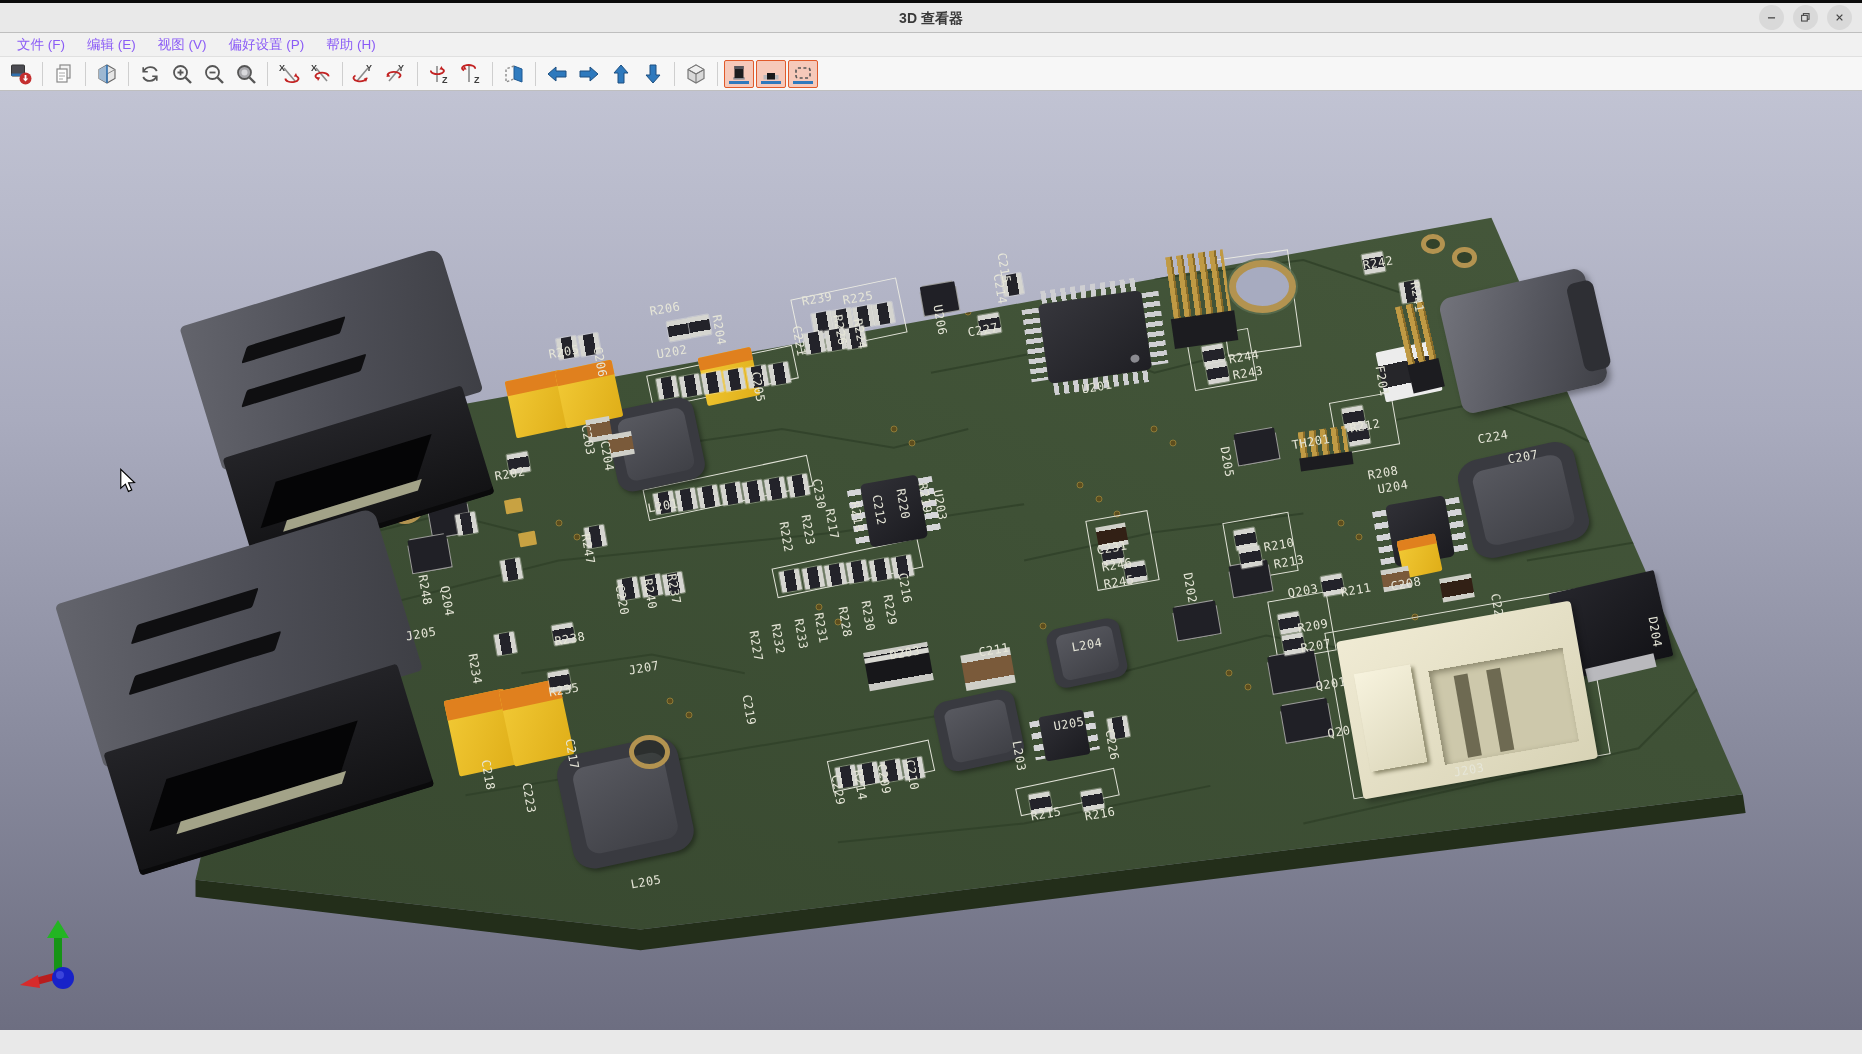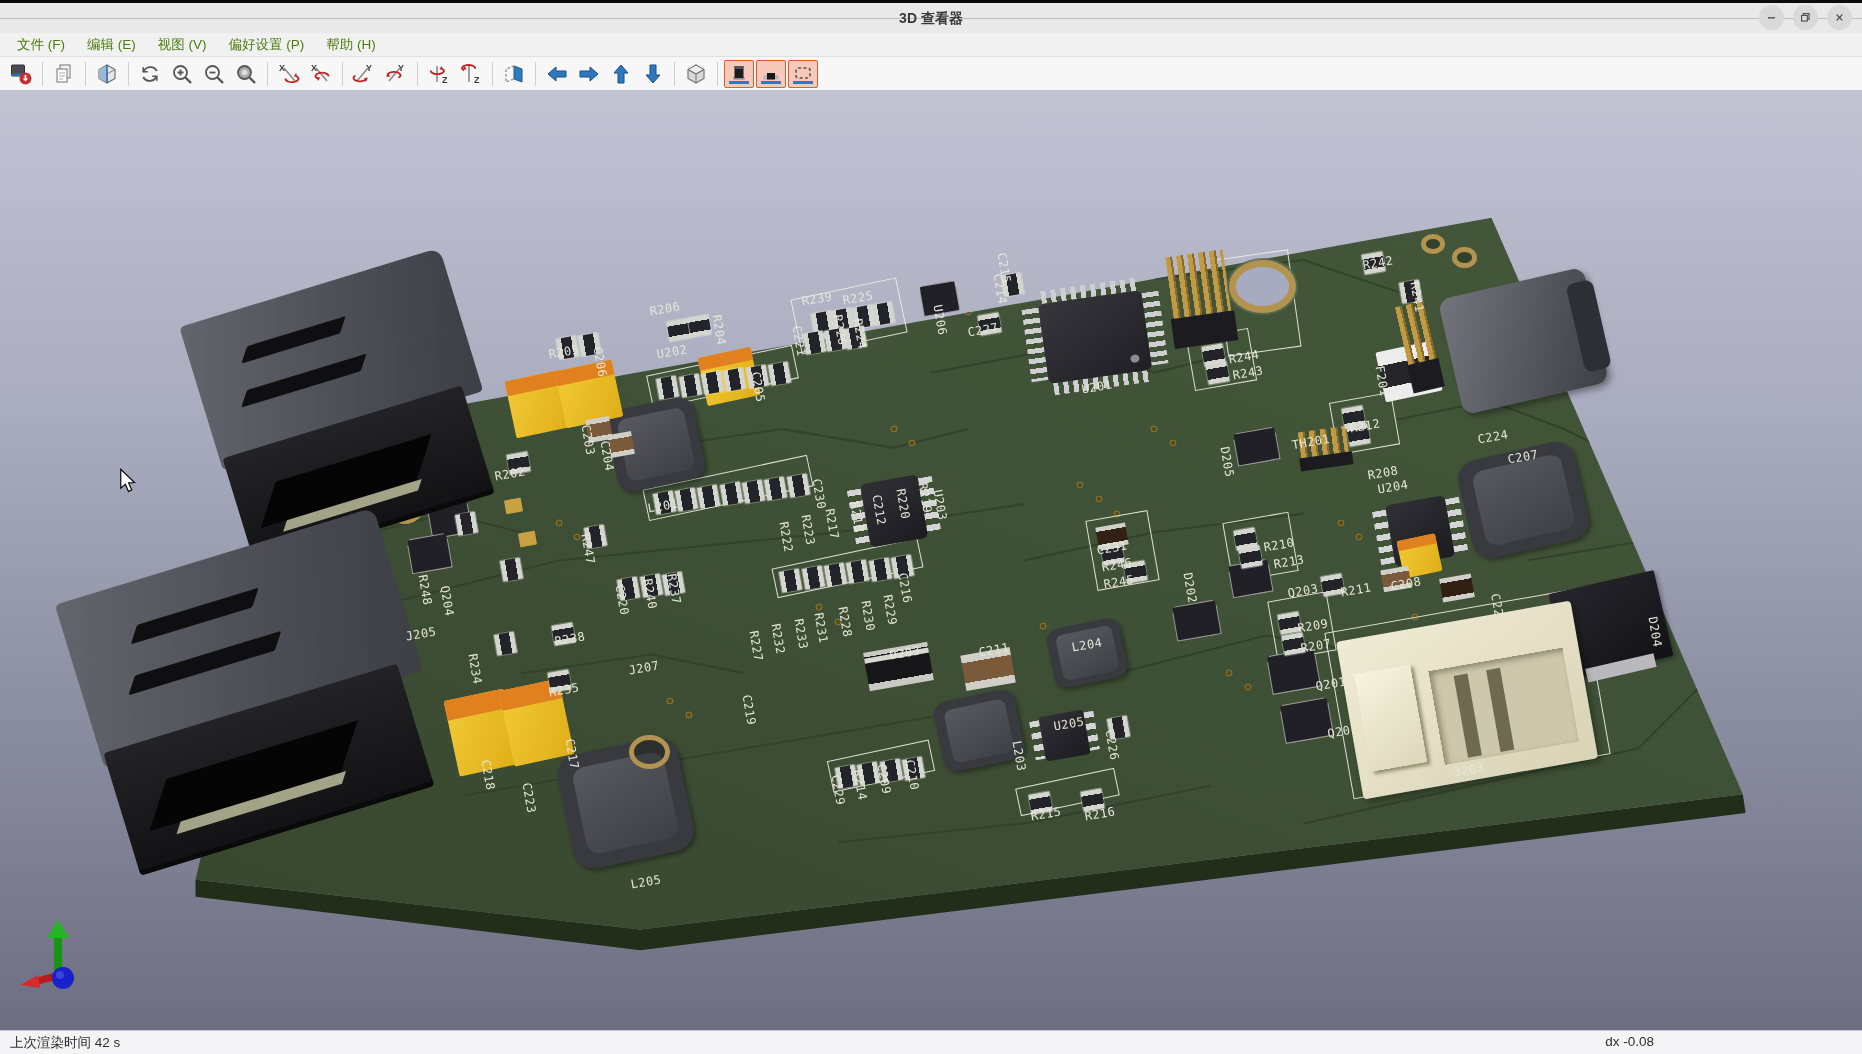--- a/index.html
+++ b/index.html
@@ -1,30 +1,30 @@
 <!DOCTYPE html>
 <html><head>
 <meta charset="utf-8">
 <style>
   html,body{margin:0;padding:0;background:#444;}
   #window{position:relative;width:1862px;height:1054px;overflow:hidden;background:#e9e9e9;
     font-family:"Liberation Sans","DejaVu Sans",sans-serif;}
   
-  #titlebar{position:absolute;left:0;top:0;width:100%;height:19px;background:#e9e9e9;
+  #titlebar{position:absolute;left:0;top:0;width:100%;height:33px;background:#e9e9e9;
     border-bottom:1px solid #bfbfbf;box-sizing:border-box;}
   #titlebar::before{content:"";position:absolute;left:0;top:0;width:100%;height:3px;background:#0b0b0b;}
   #title{position:absolute;left:0;top:3px;width:100%;height:30px;line-height:30px;text-align:center;
     font-size:14px;font-weight:bold;color:#3a3a3a;}
   #winbtns{position:absolute;right:10px;top:5px;display:flex;gap:9px;}
   .winbtn{width:25px;height:25px;border-radius:50%;background:#d9d9d9;display:flex;align-items:center;justify-content:center;}
   .winbtn svg{width:17px;height:17px;}
   
   #menubar{position:absolute;left:0;top:33px;width:100%;height:24px;background:#f1f1f1;display:flex;align-items:center;
     border-bottom:1px solid #e0e0e0;box-sizing:border-box;padding-left:6px;}
-  .menuitem{padding:0 11px;font-size:13.5px;color:#4d7c0f;height:100%;display:flex;align-items:center;cursor:default;}
+  .menuitem{padding:0 11px;font-size:13.5px;color:#8b5cf6;height:100%;display:flex;align-items:center;cursor:default;}
   
   #toolbar{position:absolute;left:0;top:57px;width:100%;height:34px;background:#f7f7f7;display:flex;align-items:center;
     border-bottom:1px solid #bfbfbf;box-sizing:border-box;padding-left:5px;}
   .tbtn{width:30px;height:28px;margin:0 1px;display:flex;align-items:center;justify-content:center;border:1px solid transparent;border-radius:2px;box-sizing:border-box;}
   .tbtn svg{width:24px;height:24px;}
   .tbtn.toggled{background:#f6c9ba;border:1px solid #e05a2b;}
   .tsep{width:1px;height:24px;background:#cfcfcf;margin:0 5px;}
   
   #viewport{position:absolute;left:0;top:91px;width:1862px;height:939px;overflow:hidden;
     background:linear-gradient(180deg,#c1c3d3 0%,#a9abbe 35%,#8a8c9f 68%,#6d6e81 100%);}
@@ -652,19 +652,15 @@
       <line x1="40" y1="58" x2="40" y2="20" stroke="#169416" stroke-width="8"></line>
       <polygon points="40,6 29,24 51,24" fill="#23b523"></polygon>
       <circle cx="45" cy="64" r="11" fill="#1822c8"></circle>
       <circle cx="42" cy="61" r="4" fill="#4a52e2" opacity="0.7"></circle>
     </svg>
     <svg id="cursor" viewBox="0 0 12 18" style="left: 6.3%; top: 40.2%;">
       <path d="M1 1 L1 14 L4.2 11.2 L6.3 16.2 L8.6 15.2 L6.4 10.3 L10.5 10.1 Z" fill="#fff" stroke="#000" stroke-width="0.8"></path>
     </svg>
   </div>
 
-  <div id="statusbar">
-    <span id="status-left">上次渲染时间 42 s</span>
-    <span id="status-right">dx -0.08</span>
-  </div>
 
 
 </div>
 
 </body></html>

